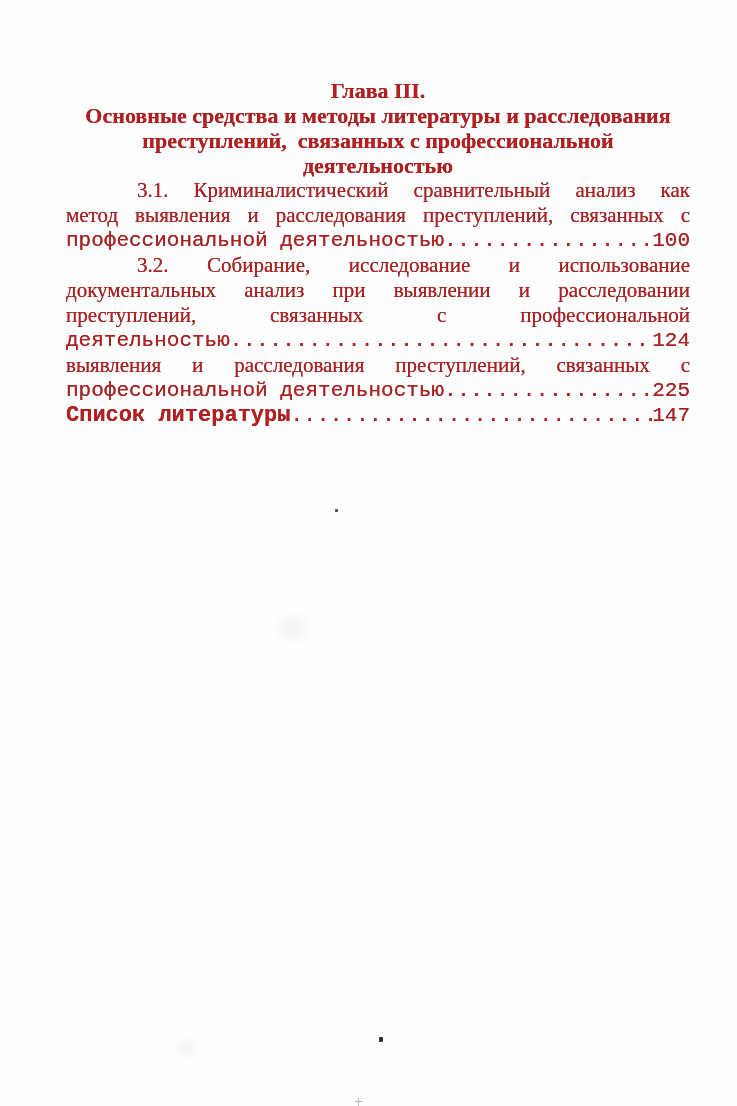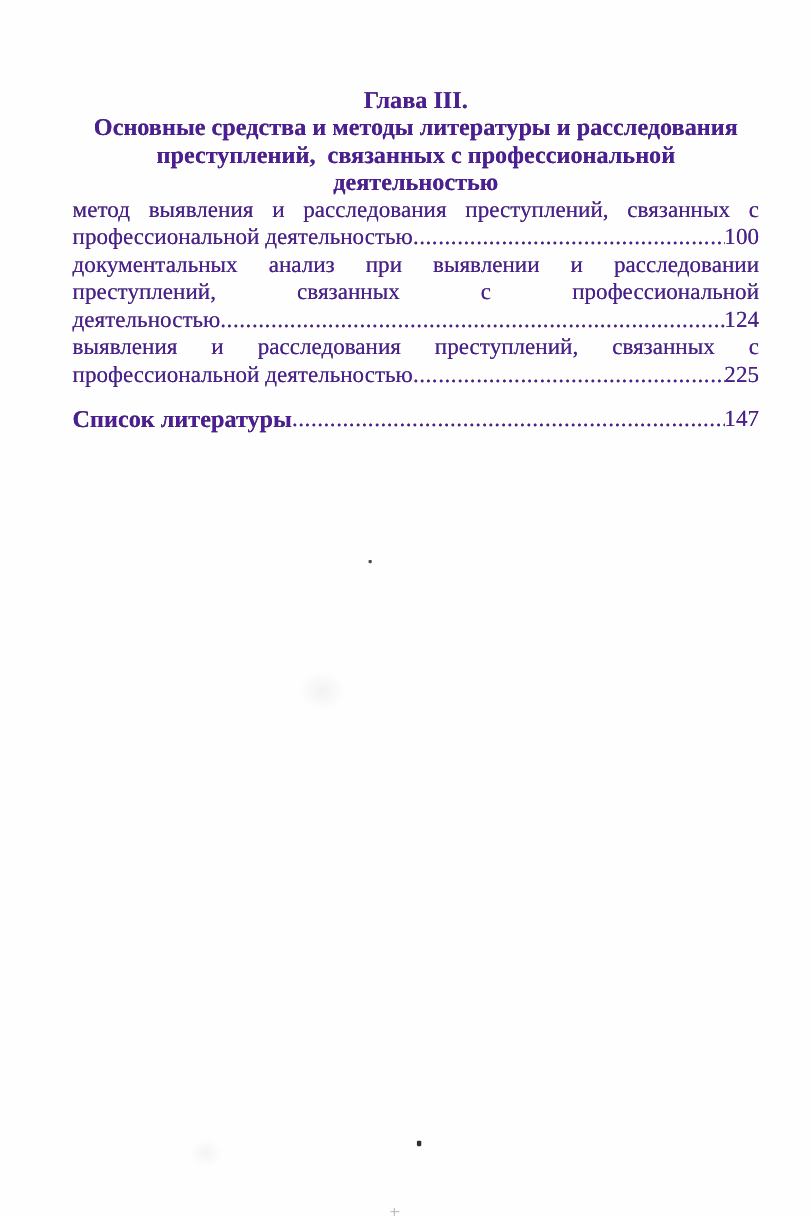--- a/index.html
+++ b/index.html
@@ -3,21 +3,21 @@
 <meta charset="utf-8">
 <style>
   html, body { margin: 0; padding: 0; background: #ffffff; }
   .page {
     position: relative;
     width: 737px;
     height: 1106px;
     background: #fefefe;
     overflow: hidden;
     font-family: "Liberation Serif", "DejaVu Serif", serif;
-    color: #4c1d95;
+    color: #b91c1c;
   }
   .doc {
     position: absolute;
     left: 66px;
     top: 78px;
     width: 624px;
     text-shadow: 0 0 0.6px rgba(20,20,20,0.75);
   }
   .line {
     font-size: 21px;
@@ -33,31 +33,31 @@
   .just {
     text-align: justify;
     text-align-last: justify;
   }
   .indent { padding-left: 71px; }
   .dotline {
     display: flex;
     align-items: flex-end;
     font-size: 21px;
     line-height: 25px;
+    font-family: Liberation Mono, monospace;
   }
   .dotline .tail { white-space: nowrap; }
   .dots {
     flex: 1 1 auto;
     overflow: hidden;
     white-space: nowrap;
     letter-spacing: 0.5px;
   }
   .pg { white-space: nowrap; }
   .bib {
-    margin-top: 15px;
   }
   .bib .label {
     font-weight: bold;
     font-size: 22px;
     white-space: nowrap;
   }
   
   .speck-a {
     position: absolute; left: 335px; top: 509px;
     width: 3px; height: 3px; background: #4a4a4a; border-radius: 1px;
@@ -95,29 +95,31 @@
 <div class="page">
   <div class="doc">
 
     <div class="line head center bold">Глава III.</div>
 
     <div class="line head center bold">Основные средства и методы литературы и расследования</div>
     <div class="line head center bold">преступлений,  связанных с профессиональной</div>
     <div class="line head center bold">деятельностью</div>
 
     <div>
+      <div class="line just indent">3.1. Криминалистический сравнительный анализ как</div>
       <div class="line just">метод выявления и расследования преступлений, связанных с</div>
       <div class="dotline">
         <span class="tail">профессиональной деятельностью</span>
         <span class="dots">........................................................................................................................</span>
         <span class="pg">100</span>
       </div>
     </div>
 
     <div>
+      <div class="line just indent">3.2. Собирание, исследование и использование</div>
       <div class="line just">документальных анализ при выявлении и расследовании</div>
       <div class="line just">преступлений, связанных с профессиональной</div>
       <div class="dotline">
         <span class="tail">деятельностью</span>
         <span class="dots">........................................................................................................................</span>
         <span class="pg">124</span>
       </div>
     </div>
 
     <div>

